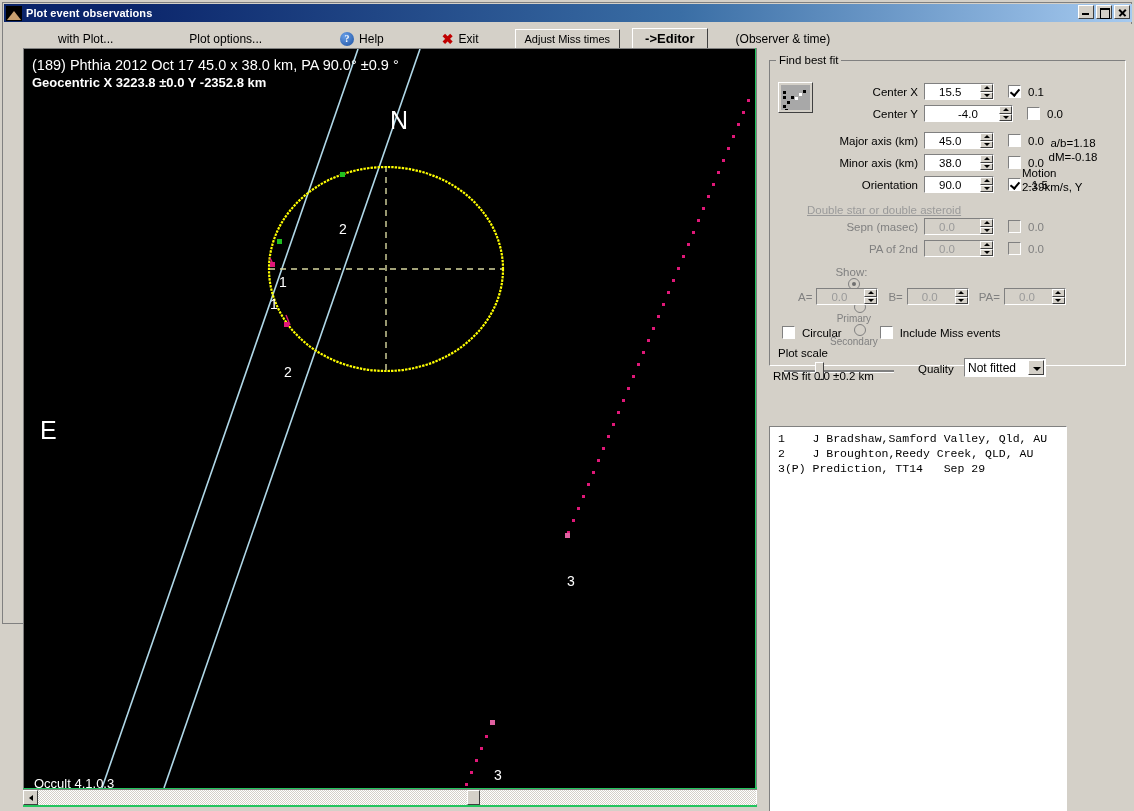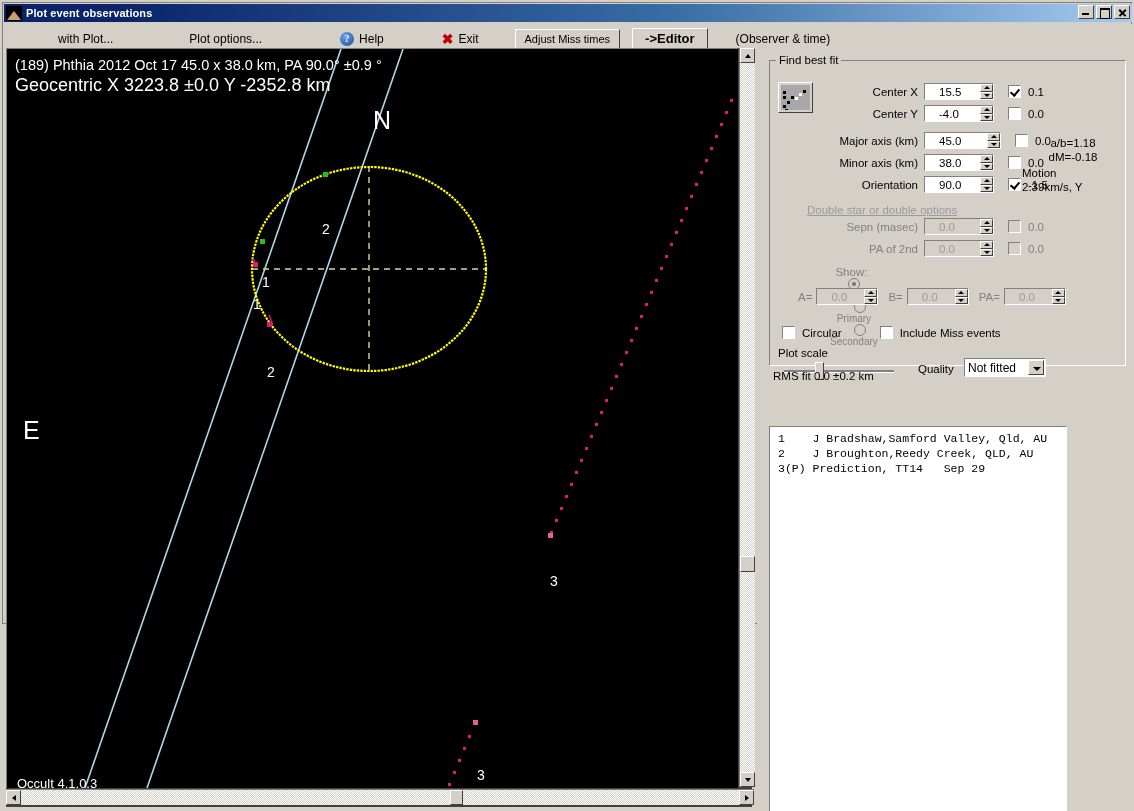--- a/index.html
+++ b/index.html
@@ -77,35 +77,35 @@
     font-size:11px;background:#d4d0c8;color:#000;
     border-top:1px solid #fff;border-left:1px solid #fff;
     border-right:1px solid #404040;border-bottom:1px solid #404040;
     padding:3px 9px;margin-left:22px;cursor:default;white-space:nowrap;
   }
   .tb-btn.editor{font-weight:bold;font-size:13px;padding:2px 12px;margin-left:12px;}
   #tb-obs{margin-left:14px;font-size:12px;}
 
   
   #plotwrap{
-    position:absolute;left:4px;top:46px;width:746px;height:759px;
-    background:#404040;
+    position:absolute;left:21px;top:46px;width:746px;height:759px;
+    background:#22c55e;
   }
   #plot{
     position:absolute;left:0;top:0;width:731px;height:739px;
     background:#000;overflow:hidden;
     border-left:1px solid #808080;border-top:1px solid #808080;
   }
   #plot-svg{position:absolute;left:0;top:0;}
   .plot-text{
     position:absolute;color:#fff;font-family:"Liberation Sans", sans-serif;
     white-space:nowrap;
   }
   #hdr1{left:8px;top:8px;font-size:14.5px;}
-  #hdr2{left:8px;top:26px;font-size:18px;}
+  #hdr2{left:8px;top:26px;font-size:13px;font-weight:bold;}
   #lbl-N{left:366px;top:57px;font-size:25px;}
   #lbl-E{left:16px;top:367px;font-size:25px;}
   #lbl-occult{left:10px;top:727px;font-size:13px;}
   .chordnum{font-size:14px;}
   #num-1a{left:255px;top:225px;}
   #num-1b{left:246px;top:247px;}
   #num-2a{left:315px;top:172px;}
   #num-2b{left:260px;top:315px;}
   #num-3a{left:543px;top:524px;}
   #num-3b{left:470px;top:718px;}
@@ -437,34 +437,34 @@
               <b class="up"></b>
               <b class="dn"></b>
             </div>
         </div>
         <span class="cb on" style="margin-left:14px;"></span>
         <span class="val">0.1</span>
       </div>
 
       <div class="row" style="left:70px;top:39px;">
         <div class="lbl" style="width:78px;">Center Y</div>
-        <div class="spin" style="margin-left:6px;">
+        <div class="spin" style="margin-left:6px;padding-left:19px;">
           <input value="-4.0" style="">
           <div class="spinbtns">
               <b class="up"></b>
               <b class="dn"></b>
             </div>
         </div>
         <span class="cb" style="margin-left:14px;"></span>
         <span class="val">0.0</span>
       </div>
 
       <div class="row" style="left:30px;top:66px;">
         <div class="lbl" style="width:118px;">Major axis (km)</div>
-        <div class="spin" style="margin-left:6px;gap:7px;">
+        <div class="spin" style="margin-left:6px;">
           <input value="45.0" style="">
           <div class="spinbtns">
               <b class="up"></b>
               <b class="dn"></b>
             </div>
         </div>
         <span class="cb" style="margin-left:14px;"></span>
         <span class="val">0.0</span>
       </div>
 
@@ -492,21 +492,21 @@
         </div>
         <span class="cb on" style="margin-left:14px;"></span>
         <span class="val">-1.5</span>
       </div>
 
       <div class="sidebox" style="left:258px;top:70px;width:90px;text-align:center;">a/b=1.18</div>
       <div class="sidebox" style="left:258px;top:84px;width:90px;text-align:center;">dM=-0.18</div>
       <div class="sidebox" style="left:252px;top:100px;width:90px;text-align:left;">Motion</div>
       <div class="sidebox" style="left:252px;top:114px;width:100px;text-align:left;">2.39km/s, Y</div>
 
-      <div class="hr-lbl" style="left:37px;top:138px;">Double star  or  double options</div>
+      <div class="hr-lbl" style="left:37px;top:138px;">Double star  or  double asteroid</div>
 
       <div class="row" style="left:30px;top:152px;">
         <div class="lbl dis" style="width:118px;">Sepn (masec)</div>
         <div class="spin dis" style="margin-left:6px;">
           <input disabled="" value="0.0" style="">
           <div class="spinbtns">
               <b class="up"></b>
               <b class="dn"></b>
             </div>
         </div>

